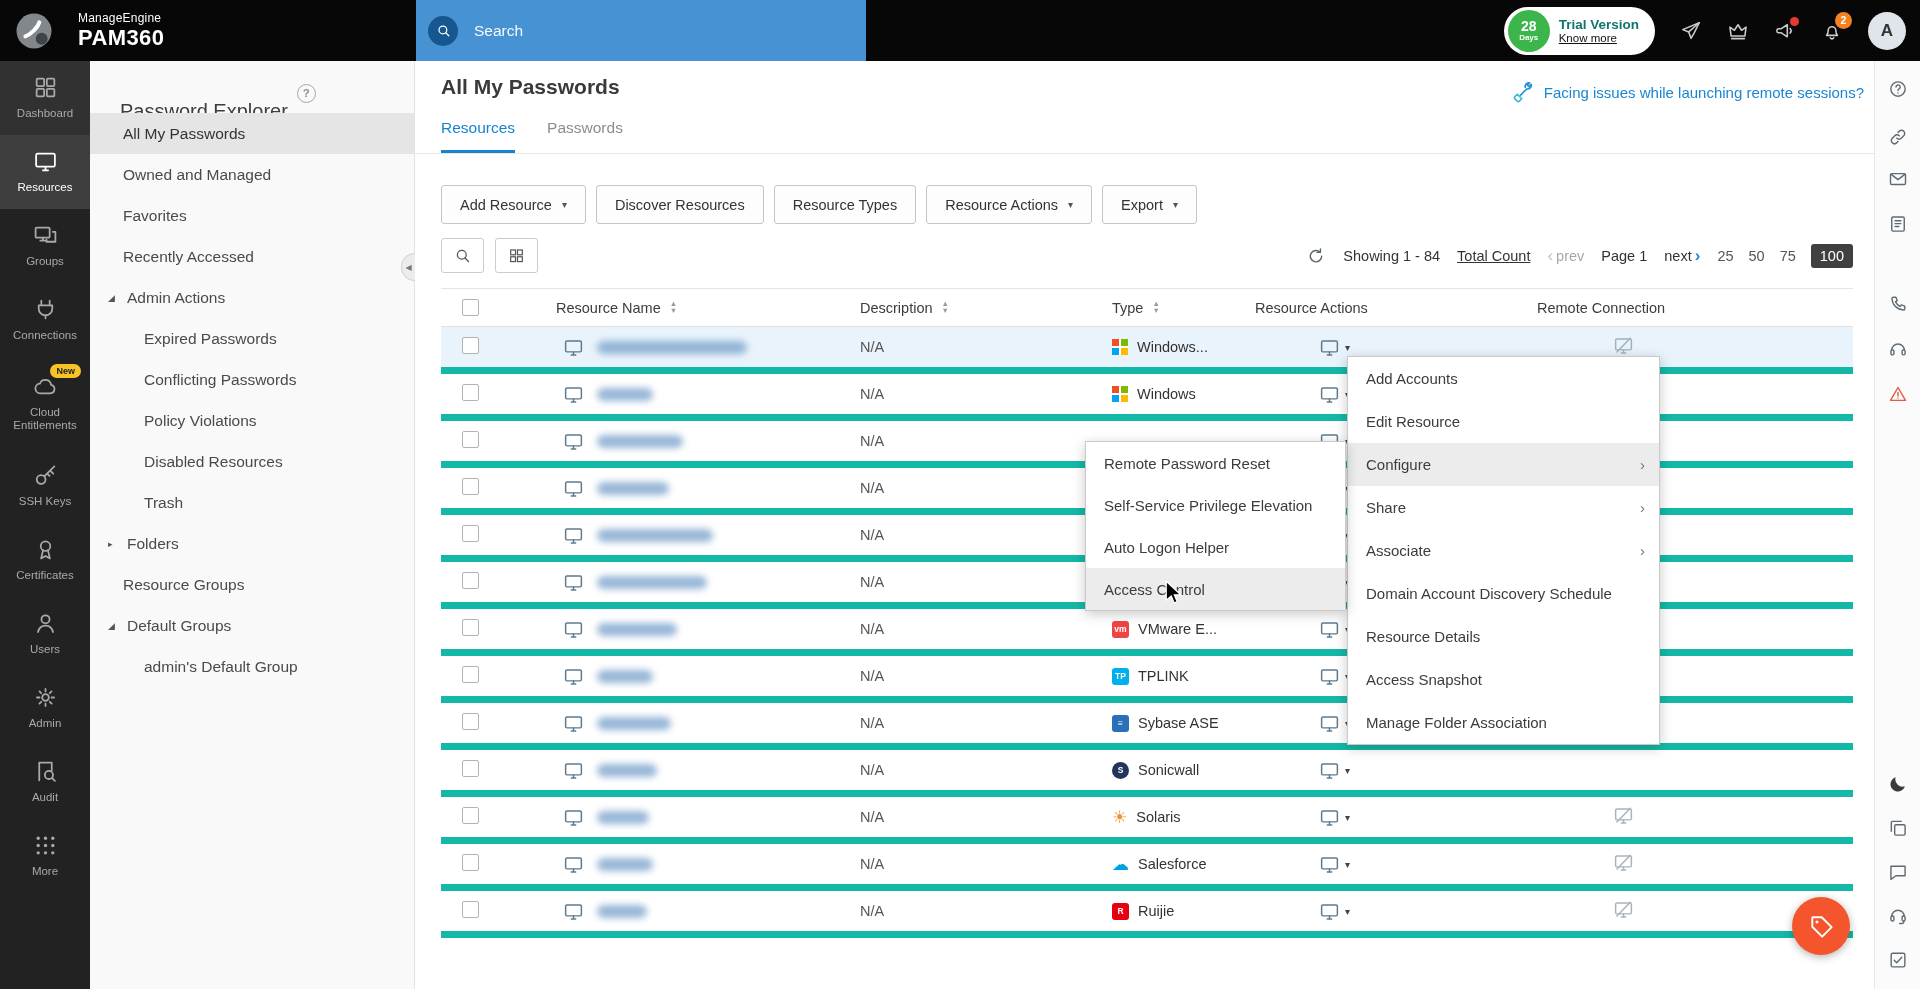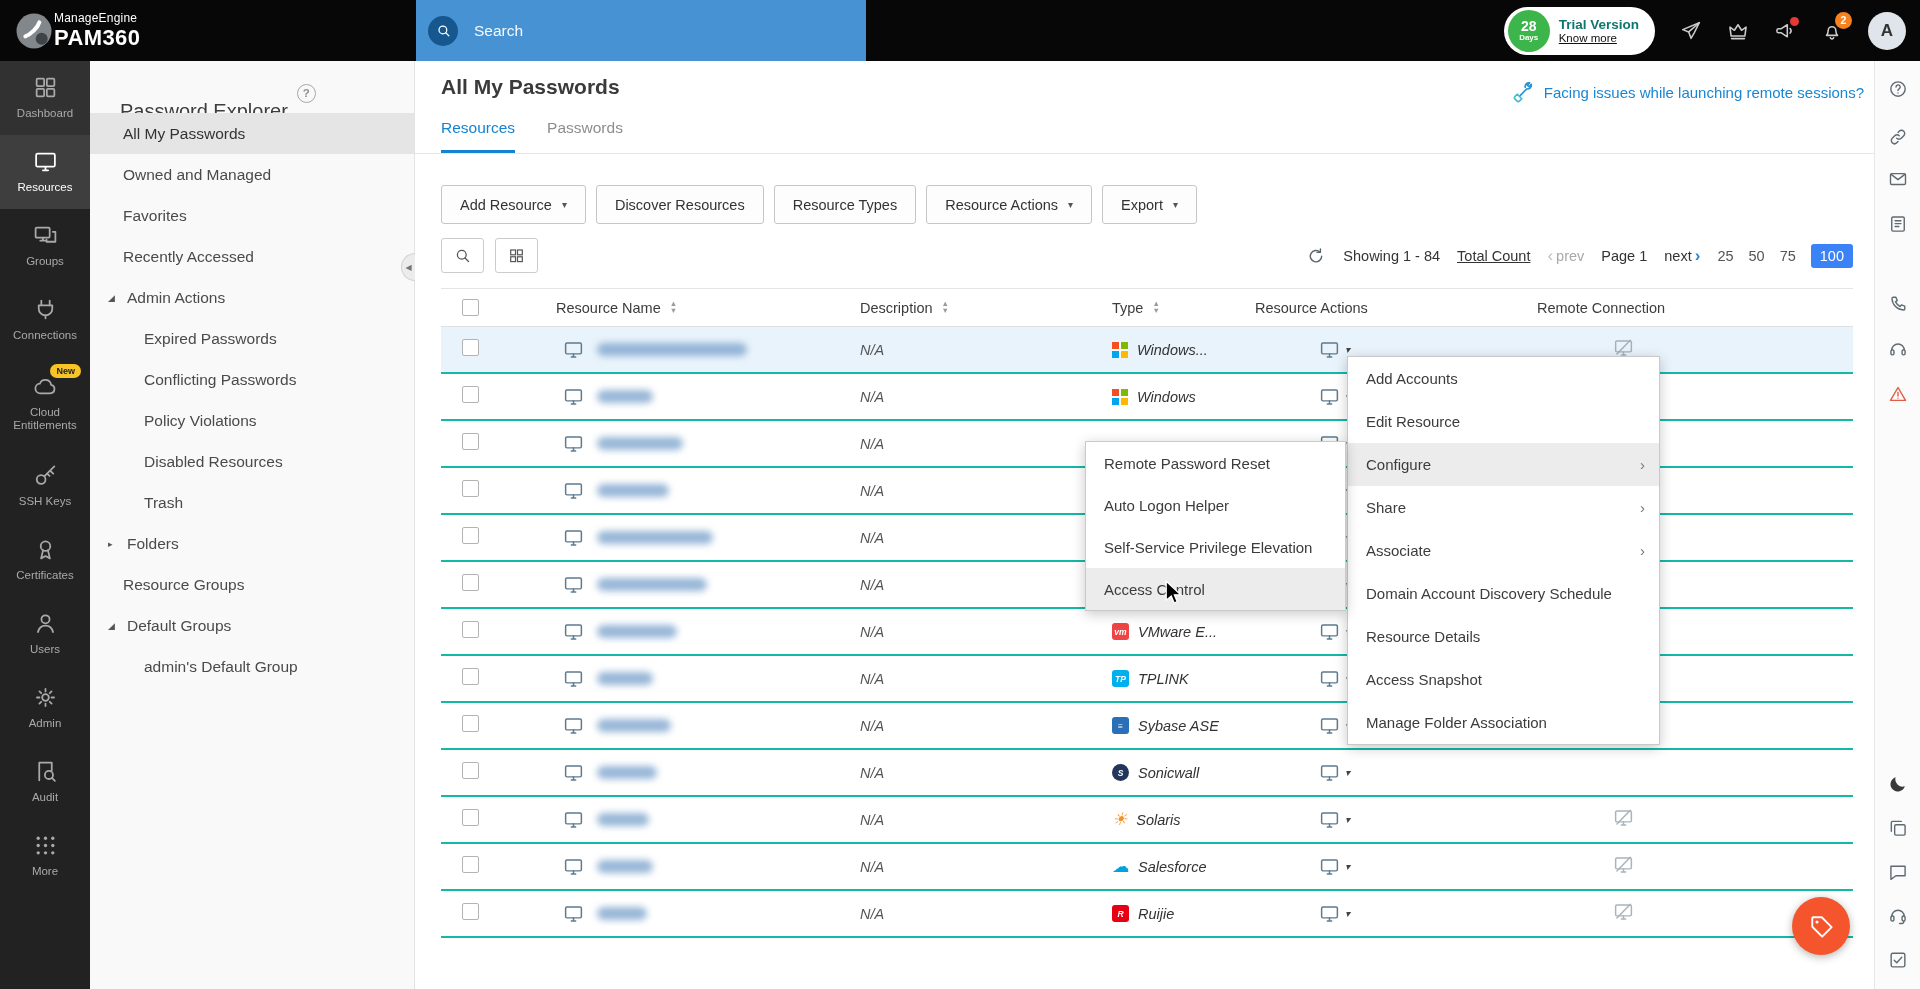--- a/index.html
+++ b/index.html
@@ -1,20 +1,20 @@
 <!DOCTYPE html>
 <html><head>
 <meta charset="utf-8">
 <style>
   * { margin:0; padding:0; box-sizing:border-box; }
   html,body { width:1920px; height:989px; font-family:"Liberation Sans",sans-serif; background:#fff; overflow:hidden; position:relative; }
 
   
   .topbar{position:absolute;top:0;left:0;width:1920px;height:61px;background:#070707;display:flex;align-items:center;z-index:50;}
-  .brand{display:flex;align-items:center;gap:0;padding-left:14px;}
+  .brand{display:flex;align-items:center;gap:24px;padding-left:14px;}
   .brand-logo{width:40px;height:40px;}
   .brand-logo svg{width:100%;height:100%;}
   .brand-l1{font-size:12px;color:#fff;letter-spacing:.2px;}
   .brand-l2{font-size:22px;color:#fff;font-weight:bold;letter-spacing:.4px;}
   .search{position:absolute;left:416px;top:0;width:450px;height:61px;background:#4792d2;display:flex;align-items:center;gap:16px;padding-left:12px;cursor:text;}
   .search-circle{width:30px;height:30px;border-radius:50%;background:#16578f;display:flex;align-items:center;justify-content:center;color:#fff;}
   .search-circle svg{width:15px;height:15px;}
   .search-text{color:#fff;font-size:15.5px;opacity:.95;}
   .top-right{position:absolute;right:14px;top:0;height:61px;display:flex;align-items:center;gap:25px;}
   .trial{background:#fff;border-radius:24px;height:48px;display:flex;align-items:center;gap:9px;padding:3px 16px 3px 4px;cursor:pointer;}
@@ -71,35 +71,35 @@
   .pager{margin-left:auto;display:flex;align-items:center;gap:17px;font-size:14.5px;color:#333;}
   .refresh{width:20px;height:20px;color:#58676f;cursor:pointer;display:inline-flex;}
   .refresh svg{width:100%;height:100%;}
   .total-link{text-decoration:underline;cursor:pointer;}
   .pg-prev{color:#a8a8a8;cursor:default;}
   .pg-prev .chev{font-size:17px;color:#c0c0c0;margin-right:3px;}
   .pg-next{color:#333;cursor:pointer;}
   .pg-next .chev{font-size:17px;color:#2a87d0;font-weight:bold;margin-left:3px;}
   .sizes{display:flex;gap:15px;color:#555;align-items:center;}
   .size{cursor:pointer;}
-  .size.active{background:#3b82f6;color:#fff;border-radius:3px;padding:4px 9px;}
+  .size.active{background:#404040;color:#fff;border-radius:3px;padding:4px 9px;}
 
   
   .table{position:absolute;top:227px;left:26px;width:1412px;}
   .thead,.trow{display:grid;grid-template-columns:58px 342px 255px 145px 280px 332px;align-items:center;}
   .thead{height:39px;border-top:1px solid #e4e4e4;border-bottom:1px solid #e0e0e0;font-size:14.5px;color:#3c3c3c;}
   .th{display:flex;align-items:flex-start;}
   .th.c-name{padding-left:57px;}
   .th.c-desc{padding-left:19px;}
   .th.c-type{padding-left:16px;}
   .th.c-act{padding-left:14px;}
   .th.c-rem{padding-left:16px;}
   .sort{display:inline-flex;flex-direction:column;margin-left:9px;font-size:7.5px;color:#9b9b9b;line-height:1;cursor:pointer;}
   .cb{width:17px;height:17px;border:1px solid #b3b3b3;border-radius:2px;background:#fff;margin-left:21px;cursor:pointer;display:inline-block;}
-  .trow{height:47px;border-bottom:2px solid #14b8a6;font-style:italic;}
+  .trow{height:47px;border-bottom:7px solid #14b8a6;}
   .trow.hl{background:#e9f3fb;}
   .name-cell{display:flex;align-items:center;gap:13px;padding-left:64px;}
   .mon-ic{width:21px;height:21px;color:#5e7a8e;display:inline-flex;flex:0 0 auto;}
   .mon-ic svg{width:100%;height:100%;}
   .blur{height:13px;border-radius:7px;background:#84a9d0;filter:blur(3.5px);opacity:.85;cursor:pointer;}
   .desc{padding-left:19px;font-size:14.5px;color:#555;}
   .type-cell{display:flex;align-items:center;gap:9px;padding-left:16px;font-size:14.5px;color:#333;}
   .actions-cell{padding-left:78px;display:flex;align-items:center;gap:5px;color:#5e7a8e;cursor:pointer;}
   .actions-cell .caret{font-size:10px;color:#444;}
   .remote-cell{padding-left:92px;color:#93a1ab;opacity:.8;}
@@ -1011,25 +1011,25 @@
   </div>
     </div>
   </div>
 <div class="menu" id="sub-menu">
     <div id="sub-menu-items">
       <div class="menu-item">
     <span class="mi-label">Remote Password Reset</span>
 
   </div>
       <div class="menu-item">
+    <span class="mi-label">Self-Service Privilege Elevation</span>
+
+  </div>
+      <div class="menu-item">
     <span class="mi-label">Auto Logon Helper</span>
-
-  </div>
-      <div class="menu-item">
-    <span class="mi-label">Self-Service Privilege Elevation</span>
 
   </div>
       <div class="menu-item hl">
     <span class="mi-label">Access Control</span>
 
   </div>
     </div>
   </div>
 
 <div class="fab">

